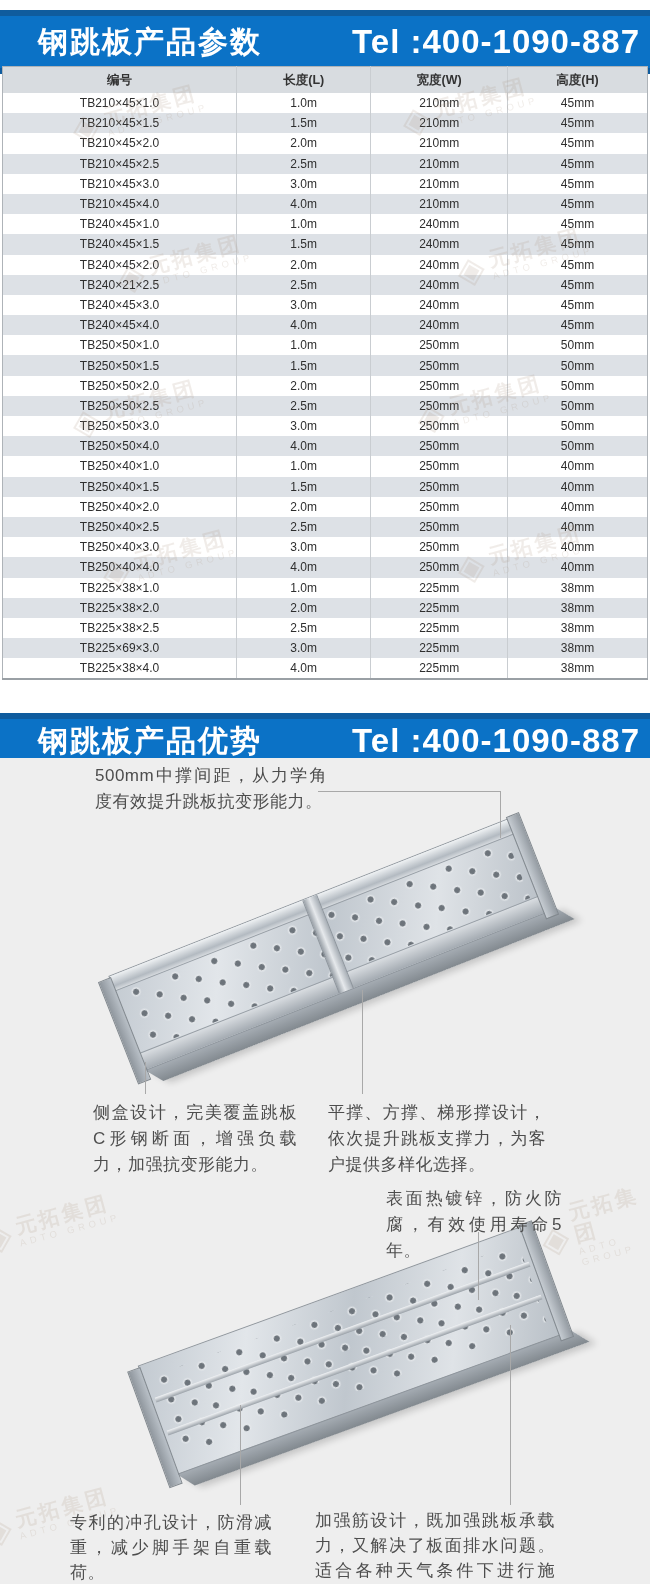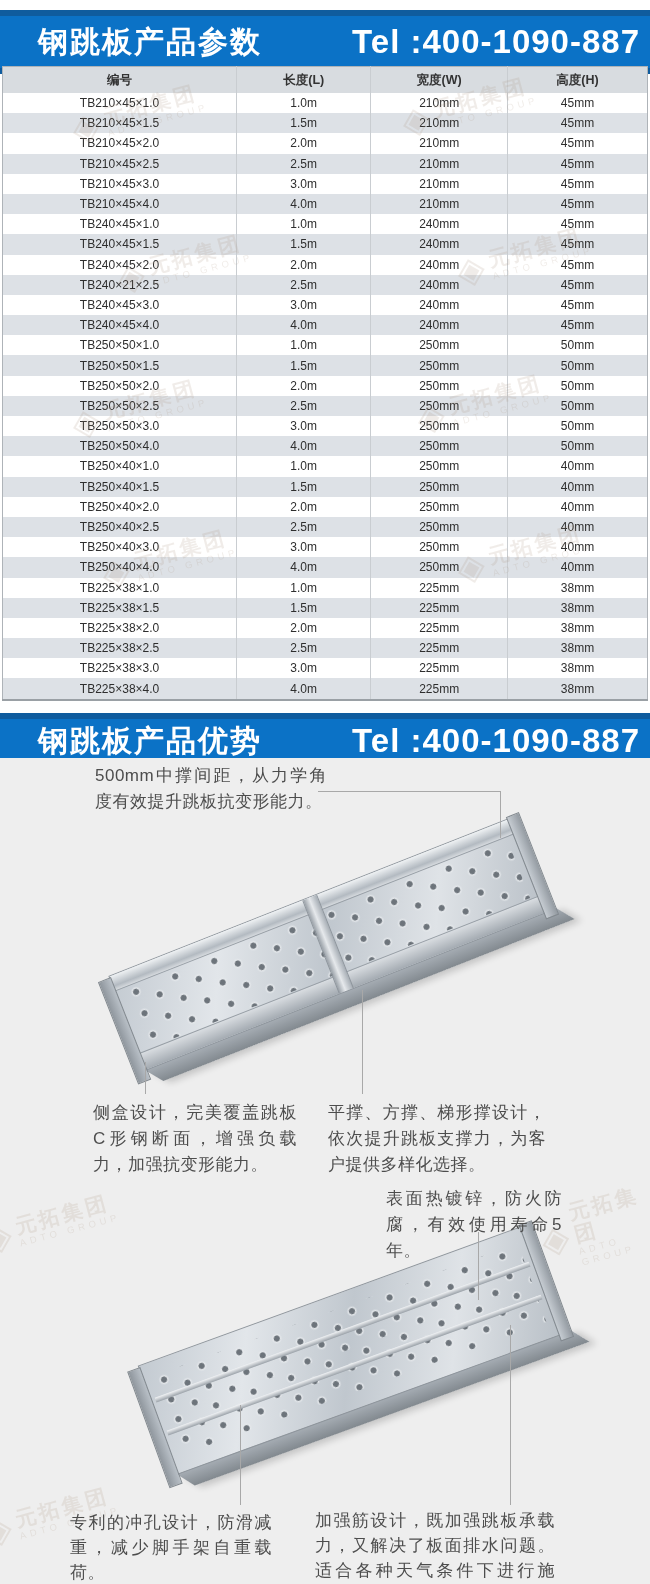--- a/index.html
+++ b/index.html
@@ -258,39 +258,33 @@
             <td>250mm</td>
             <td>40mm</td>
           </tr>
           <tr>
             <td>TB225×38×1.0</td>
             <td>1.0m</td>
             <td>225mm</td>
             <td>38mm</td>
           </tr>
           <tr>
-            <td>TB225×38×1.5</td>
-            <td>1.5m</td>
-            <td>225mm</td>
-            <td>38mm</td>
-          </tr>
-          <tr>
             <td>TB225×38×2.0</td>
             <td>2.0m</td>
             <td>225mm</td>
             <td>38mm</td>
           </tr>
           <tr>
             <td>TB225×38×2.5</td>
             <td>2.5m</td>
             <td>225mm</td>
             <td>38mm</td>
           </tr>
           <tr>
-            <td>TB225×38×3.0</td>
+            <td>TB225×69×3.0</td>
             <td>3.0m</td>
             <td>225mm</td>
             <td>38mm</td>
           </tr>
           <tr>
             <td>TB225×38×4.0</td>
             <td>4.0m</td>
             <td>225mm</td>
             <td>38mm</td>
           </tr>

